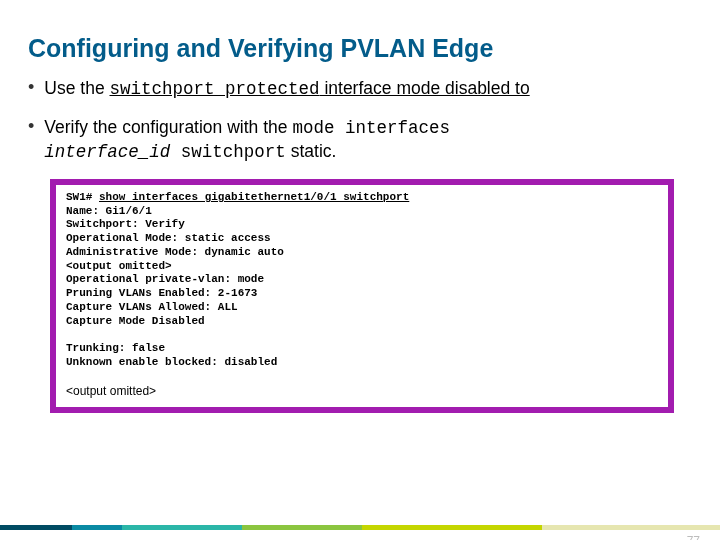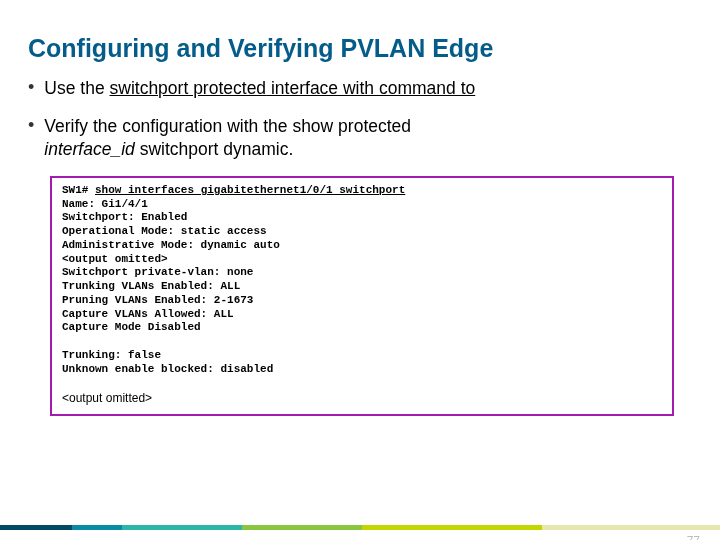--- a/index.html
+++ b/index.html
@@ -2,23 +2,23 @@
 <html><head>
 <meta charset="utf-8">
 <style>
   * { margin: 0; padding: 0; box-sizing: border-box; }
   html, body { width: 720px; height: 540px; font-family: Arial, Helvetica, sans-serif; background: #fff; color: #000; }
   .slide { width: 720px; height: 540px; position: relative; padding: 18px 40px 0 28px; margin-top: 16px; }
   .title { color: #035c8a; font-size: 25px; font-weight: 700; letter-spacing: 0px; margin-bottom: 14px; }
   .bullets { font-size: 17.5px; line-height: 1.35; }
   .bullet { display: flex; margin-bottom: 14px; }
   .dot { color: #333; margin-right: 10px; font-size: 18px; line-height: 1.2; }
-  .mono { font-family: Liberation Sans, sans-serif; }
+  .mono { font-family: Liberation Mono, monospace; }
   .ul { text-decoration: underline; }
-  .codebox { border: 2px solid #a21caf; margin: 4px 6px 0 22px; padding: 6px 10px 8px 10px; font-family: "Courier New", Courier, monospace; font-size: 11px; line-height: 1.25; font-weight: bold; }
+  .codebox { border: 6px solid #a21caf; margin: 4px 6px 0 22px; padding: 6px 10px 8px 10px; font-family: "Courier New", Courier, monospace; font-size: 11px; line-height: 1.25; font-weight: bold; }
   .codebox .sans { font-family: Arial, Helvetica, sans-serif; font-weight: normal; font-size: 12px; }
   .codebox .gap { height: 14px; }
   .prompt { font-weight: bold; }
   .footer-stripe { position: absolute; left: 0; bottom: 26px; width: 720px; height: 5px; display: flex; }
   .footer-stripe span { display: block; height: 100%; }
   .s1 { background:#004b63; width:72px; }
   .s2 { background:#0a8aa3; width:50px; }
   .s3 { background:#2bb6a8; width:120px; }
   .s4 { background:#8bc53f; width:120px; }
   .s5 { background:#c4d600; width:180px; }
@@ -31,43 +31,42 @@
 
 <div class="slide">
 
   <h1 class="title">Configuring and Verifying PVLAN Edge</h1>
 
   <div class="bullets">
 
     <div class="bullet">
       <div class="dot">•</div>
       <div>
-        <span>Use the </span><span class="mono ul">switchport protected</span><span class="ul"> interface with command to</span><br>
+        <span>Use the </span><span class="mono ul">switchport protected</span><span class="ul"> interface mode disabled to</span><br>
       </div>
     </div>
 
     <div class="bullet">
       <div class="dot">•</div>
       <div>
-        <span>Verify the configuration with the </span><span class="mono">show protected</span><br>
-        <span class="mono"><i>interface_id</i><span> switchport</span></span><span> dynamic.</span>
+        <span>Verify the configuration with the </span><span class="mono">mode interfaces</span><br>
+        <span class="mono"><i>interface_id</i><span> switchport</span></span><span> static.</span>
       </div>
     </div>
 
   </div>
 
   <div class="codebox">
     <div><span class="prompt">SW1# </span><span class="ul">show interfaces gigabitethernet1/0/1 switchport</span></div>
-    <div>Name: Gi1/4/1</div>
-    <div>Switchport: Enabled</div>
+    <div>Name: Gi1/6/1</div>
+    <div>Switchport: Verify</div>
     <div>Operational Mode: static access</div>
     <div>Administrative Mode: dynamic auto</div>
     <div>&lt;output omitted&gt;</div>
-    <div>Switchport private-vlan: none</div>
-    <div>Trunking VLANs Enabled: ALL</div>
+    <div>Operational private-vlan: mode</div>
     <div>Pruning VLANs Enabled: 2-1673</div>
     <div>Capture VLANs Allowed: ALL</div>
     <div>Capture Mode Disabled</div>
     <div class="gap"></div>
     <div>Trunking: false</div>
     <div>Unknown enable blocked: disabled</div>
     <div class="gap"></div>
     <div class="sans">&lt;output omitted&gt;</div>
   </div>
 

